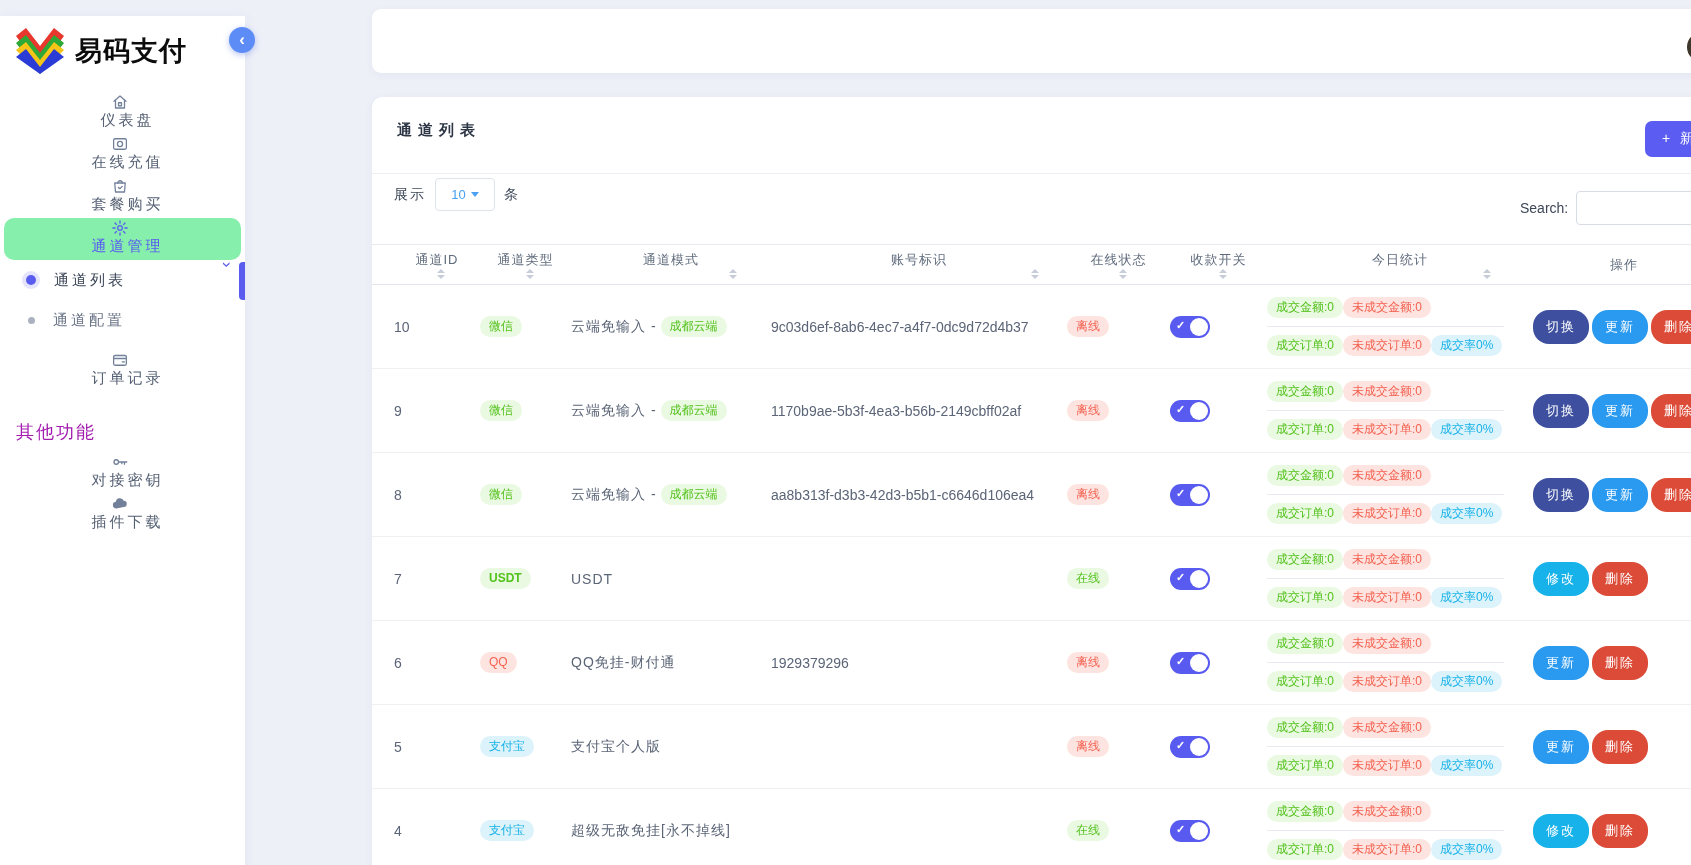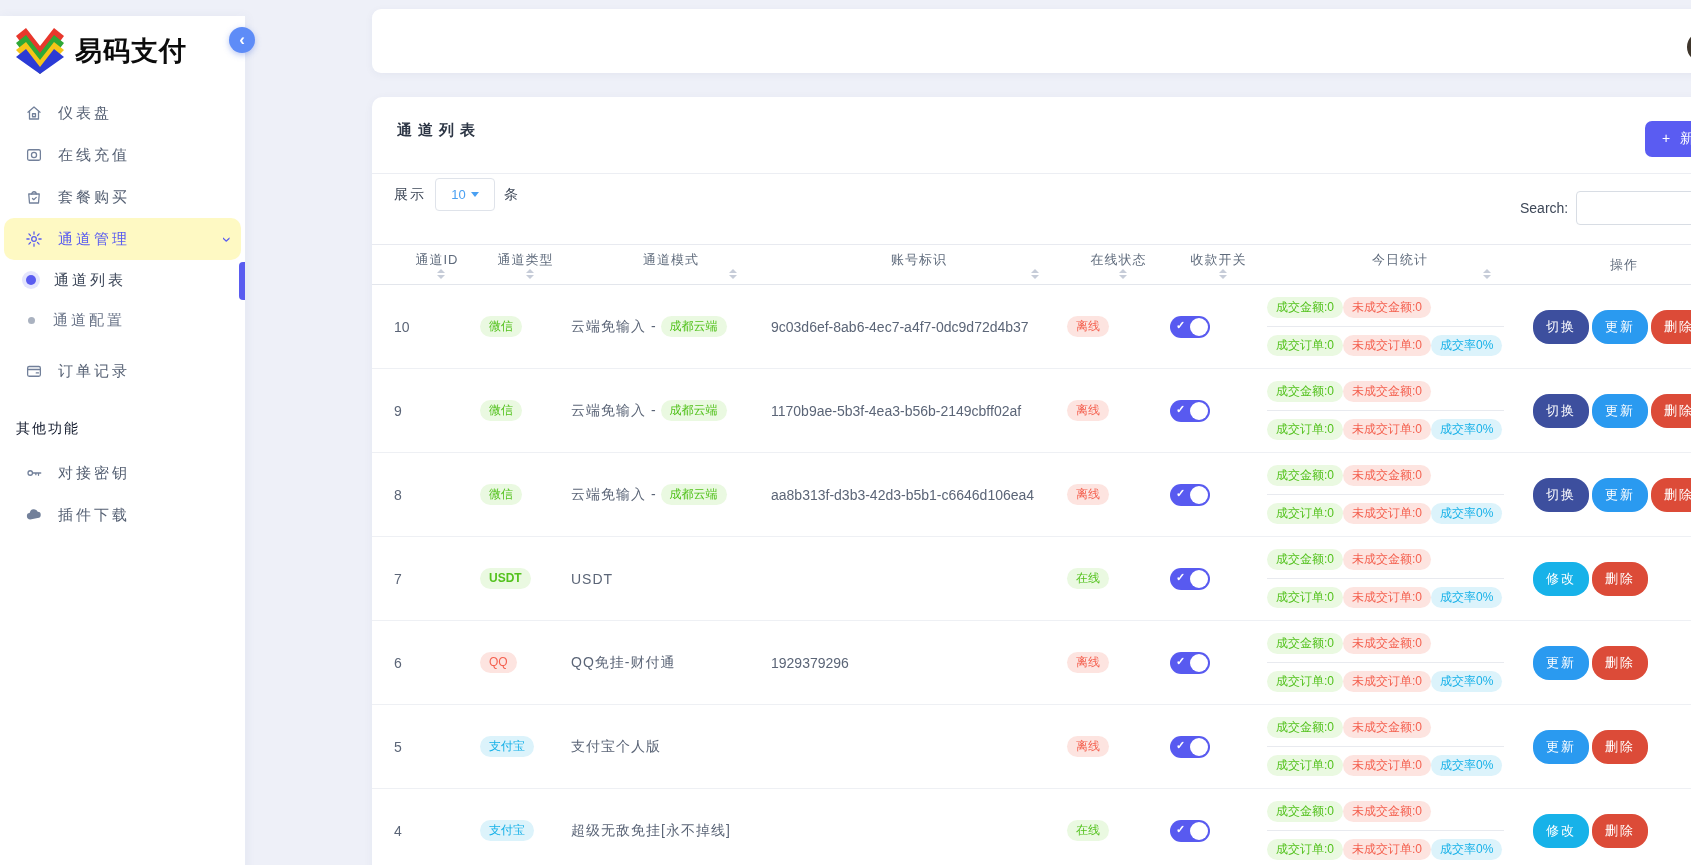--- a/index.html
+++ b/index.html
@@ -9,34 +9,34 @@
     -webkit-font-smoothing:antialiased;
   }
   
   .sidebar{position:absolute;left:0;top:16px;width:245px;height:865px;background:#fff;
     box-shadow:2px 0 10px rgba(60,70,130,.05);}
   .logo-row{position:absolute;left:14px;top:12px;display:flex;align-items:center;gap:9px;}
   .logo-mark{width:52px;height:46px;display:block;}
   .logo-text{font-size:27px;font-weight:900;color:#0c0c0c;letter-spacing:1px;}
   .menu{position:absolute;top:76px;left:0;right:0;}
   .menu-item{height:42px;display:flex;align-items:center;padding:0 14px 0 24px;
-    color:#556073;font-size:15px;cursor:pointer;position:relative;}
+    color:#556073;font-size:15px;cursor:pointer;position:relative;flex-direction:column;}
   .menu-item .mi-label{letter-spacing:3px;}
   .mi-icon{width:19px;height:19px;margin-right:15px;display:inline-flex;align-items:center;justify-content:center;color:#72809a;flex:0 0 auto;}
-  .menu-item.active{background:#fef9c3;border-radius:10px;margin:0 4px;padding:0 10px 0 20px;color:#5a5cf0;}
+  .menu-item.active{background:#86efac;border-radius:10px;margin:0 4px;padding:0 10px 0 20px;color:#5a5cf0;}
   .menu-item.active .mi-icon{color:#5a5cf0;}
   .mi-chev{margin-left:auto;color:#8d97a9;font-size:17px;line-height:1;}
   .mi-chev.down{transform:rotate(90deg);color:#5a5cf0;}
   .active-bar{position:absolute;right:0;top:246px;width:6px;height:38px;background:#5a5cf0;border-radius:4px 0 0 4px;}
   .sub-item{height:40px;display:flex;align-items:center;padding-left:26px;font-size:15px;color:#6a7488;cursor:pointer;}
   .sub-item .sub-label{letter-spacing:3px;margin-left:18px;}
   .sub-item.active{color:#3c4658;}
   .dot{width:7px;height:7px;border-radius:50%;background:#aab2c0;flex:0 0 auto;margin-left:2px;}
   .dot.active{width:10px;height:10px;background:#5a5cf0;box-shadow:0 0 0 4px rgba(90,92,240,.16);margin-left:0;}
-  .section-label{margin:28px 8px 0 16px;font-size:14px;color:#0f172a;letter-spacing:2px;height:15px;}
+  .section-label{margin:28px 8px 0 16px;font-size:18px;color:#a21caf;letter-spacing:2px;height:15px;}
   .mt10{margin-top:10px;}
   .mt17{margin-top:17px;}
   
   .collapse-btn{position:absolute;left:229px;top:27px;width:26px;height:26px;border-radius:50%;
     background:#5e8cf7;color:#fff;display:flex;align-items:center;justify-content:center;
     font-size:17px;font-weight:700;z-index:6;box-shadow:0 2px 6px rgba(60,100,220,.35);cursor:pointer;line-height:1;padding-bottom:2px;box-sizing:border-box;}
   
   .topbar{position:absolute;left:372px;top:9px;right:-24px;height:64px;background:#fff;border-radius:9px;
     box-shadow:0 2px 8px rgba(40,50,100,.05);}
   .avatar{position:absolute;left:1687px;top:32px;width:30px;height:30px;border-radius:50%;background:#3f362c;}

